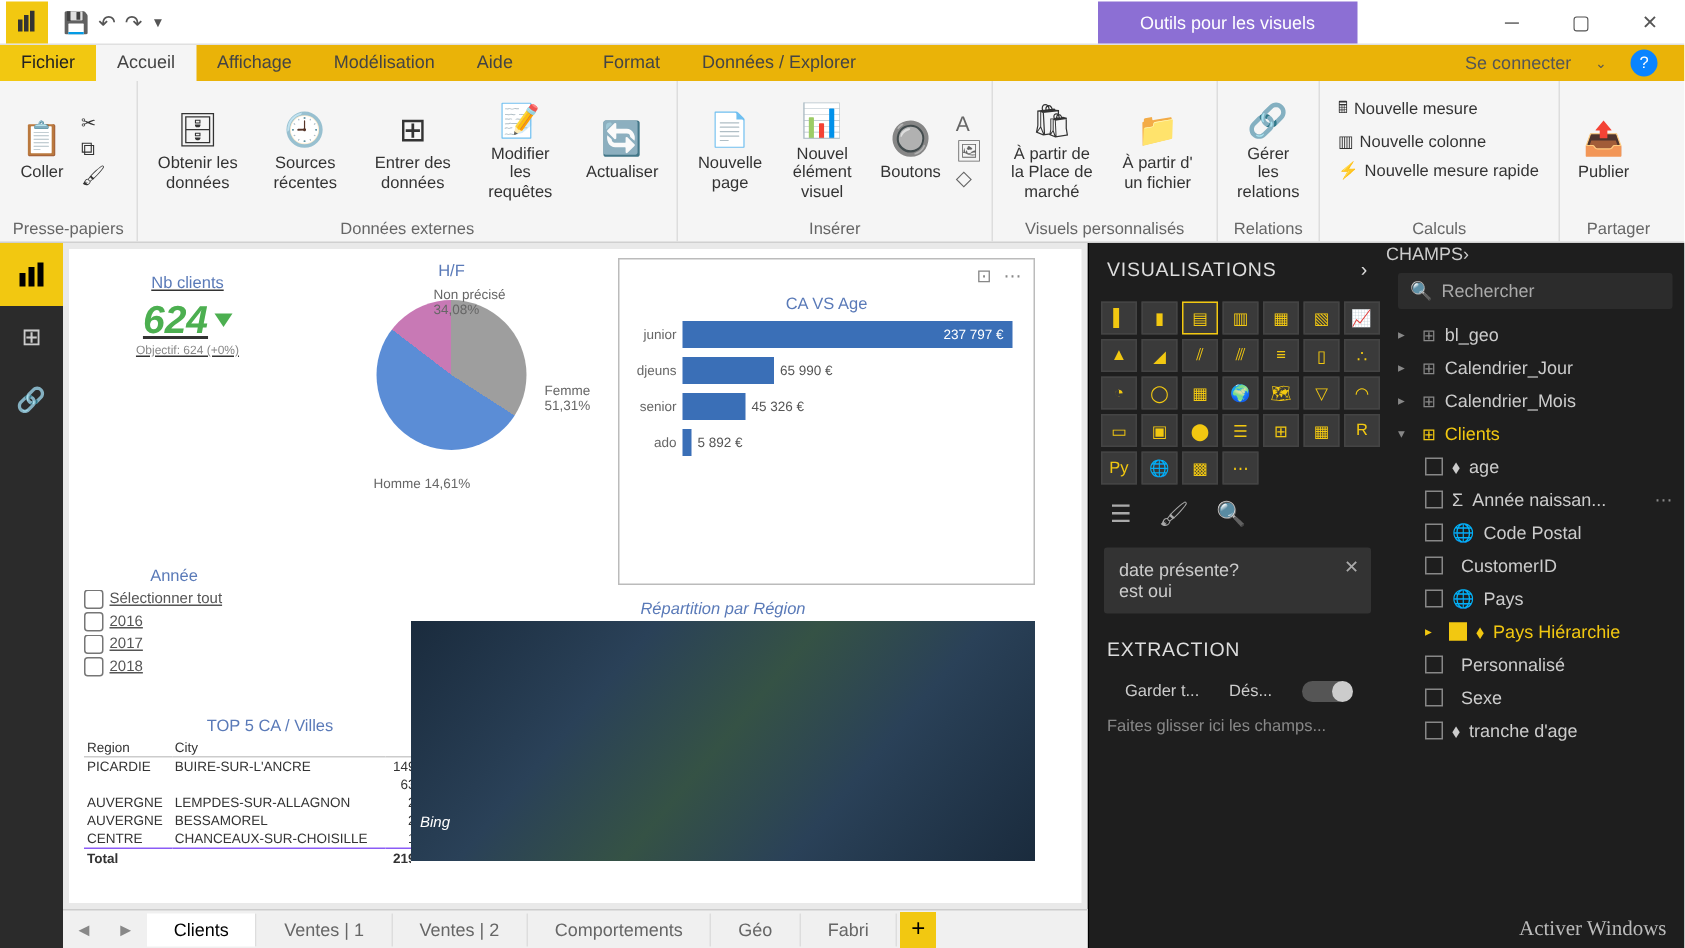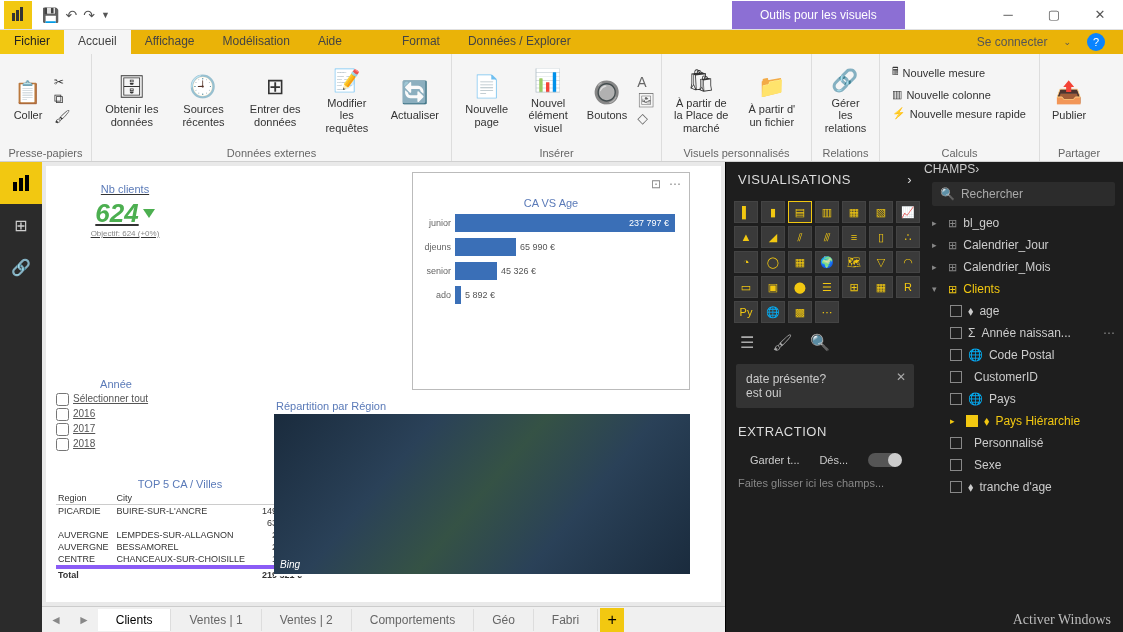--- a/index.html
+++ b/index.html
@@ -60,35 +60,35 @@
 .annee .hdr { color: #5a7ab8; font-size: 11px; text-align: center; padding: 2px; }
 .annee label { display: block; font-size: 10px; color: #555; padding: 1px 0; text-decoration: underline; }
 .annee input { margin-right: 4px; vertical-align: middle; }
 
 .toptable { left: 10px; top: 310px; width: 248px; font-size: 9px; }
 .toptable .thdr { color: #5a7ab8; font-size: 11px; text-align: center; padding: 2px; }
 .toptable table { width: 100%; border-collapse: collapse; }
 .toptable th { text-align: left; color: #333; font-weight: normal; padding: 1px 2px; border-bottom: 1px solid #ccc; }
 .toptable td { padding: 1px 2px; color: #333; }
 .toptable td.r { text-align: right; }
-.toptable tr.tot td { border-top: 4px solid #8b5cf6; font-weight: bold; }
+.toptable tr.tot td { border-top: 1px solid #8b5cf6; font-weight: bold; }
 
 .barchart { left: 366px; top: 6px; width: 278px; height: 218px; border: 1px solid #bbb; }
 .barchart .tools { display: flex; justify-content: flex-end; gap: 8px; padding: 4px 8px; color: #888; font-size: 12px; }
 .barchart .ctitle { text-align: center; font-size: 11px; color: #5a7ab8; padding: 2px; }
 .barrow { display: flex; align-items: center; gap: 4px; padding: 3px 4px; font-size: 9px; }
 .barrow .blbl { width: 34px; text-align: right; color: #666; }
 .barrow .bar { height: 18px; background: #3a6fb7; }
 .barrow .bval { color: #555; font-size: 9px; }
 .barrow .bar.big .bval { color: #fff; text-align: right; padding-right: 6px; line-height: 18px; }
 
 .mapcard { left: 228px; top: 232px; width: 416px; height: 178px; }
-.mapcard .mtitle { color: #5a7ab8; font-size: 11px; padding: 2px; }
+.mapcard .mtitle { text-align: center; color: #5a7ab8; font-size: 11px; padding: 2px; font-style: italic; }
 .mapcard .map { width: 100%; height: 160px; background: linear-gradient(130deg, #1a2b3d 0%, #2a4158 30%, #355245 50%, #2a4158 70%, #1a2b3d 100%); position: relative; }
-.mapcard .bing { position: absolute; bottom: 4px; left: 6px; color: #fff; font-size: 10px; font-style: italic; }
+.mapcard .bing { position: absolute; bottom: 20px; left: 6px; color: #fff; font-size: 10px; font-style: italic; }
 
 
 .pagetabs { height: 26px; background: #f0f0f0; display: flex; align-items: center; border-top: 1px solid #ccc; }
 .pagetabs .nav { padding: 0 8px; color: #888; cursor: pointer; }
 .pagetabs .ptab { padding: 4px 18px; font-size: 12px; color: #666; border-right: 1px solid #ddd; cursor: pointer; }
 .pagetabs .ptab.active { background: #fff; color: #000; }
 .pagetabs .add { width: 24px; height: 24px; background: #f2c811; display: flex; align-items: center; justify-content: center; color: #000; margin-left: 2px; cursor: pointer; font-size: 16px; }
 
 
 .rpane { width: 199px; background: #1e1e1e; color: #ccc; display: flex; flex-direction: column; border-left: 1px solid #000; }
@@ -289,20 +289,29 @@
 
       <div class="card nbclients">
         <div class="card-title">Nb clients</div>
         <div class="big">
             <span>624</span>
             <div class="tri"></div>
           </div>
         <div class="sub">Objectif: 624 (+0%)</div>
       </div>
 
+      <div class="card pie">
+        <div class="card-title">H/F</div>
+        <div class="piewrap">
+          <div class="piecircle"></div>
+          <div class="pielabel" style="top:-8px;left:48px">Non précisé 34,08%</div>
+          <div class="pielabel" style="top:56px;left:122px">Femme 51,31%</div>
+          <div class="pielabel" style="top:118px;left:8px">Homme 14,61%</div>
+        </div>
+      </div>
 
       <div class="card annee">
         <div class="hdr">Année</div>
         <label><input type="checkbox" style=""><span>Sélectionner tout</span></label>
         <label><input type="checkbox" style=""><span>2016</span></label>
         <label><input type="checkbox" style=""><span>2017</span></label>
         <label><input type="checkbox" style=""><span>2018</span></label>
       </div>
 
       <div class="card toptable">

